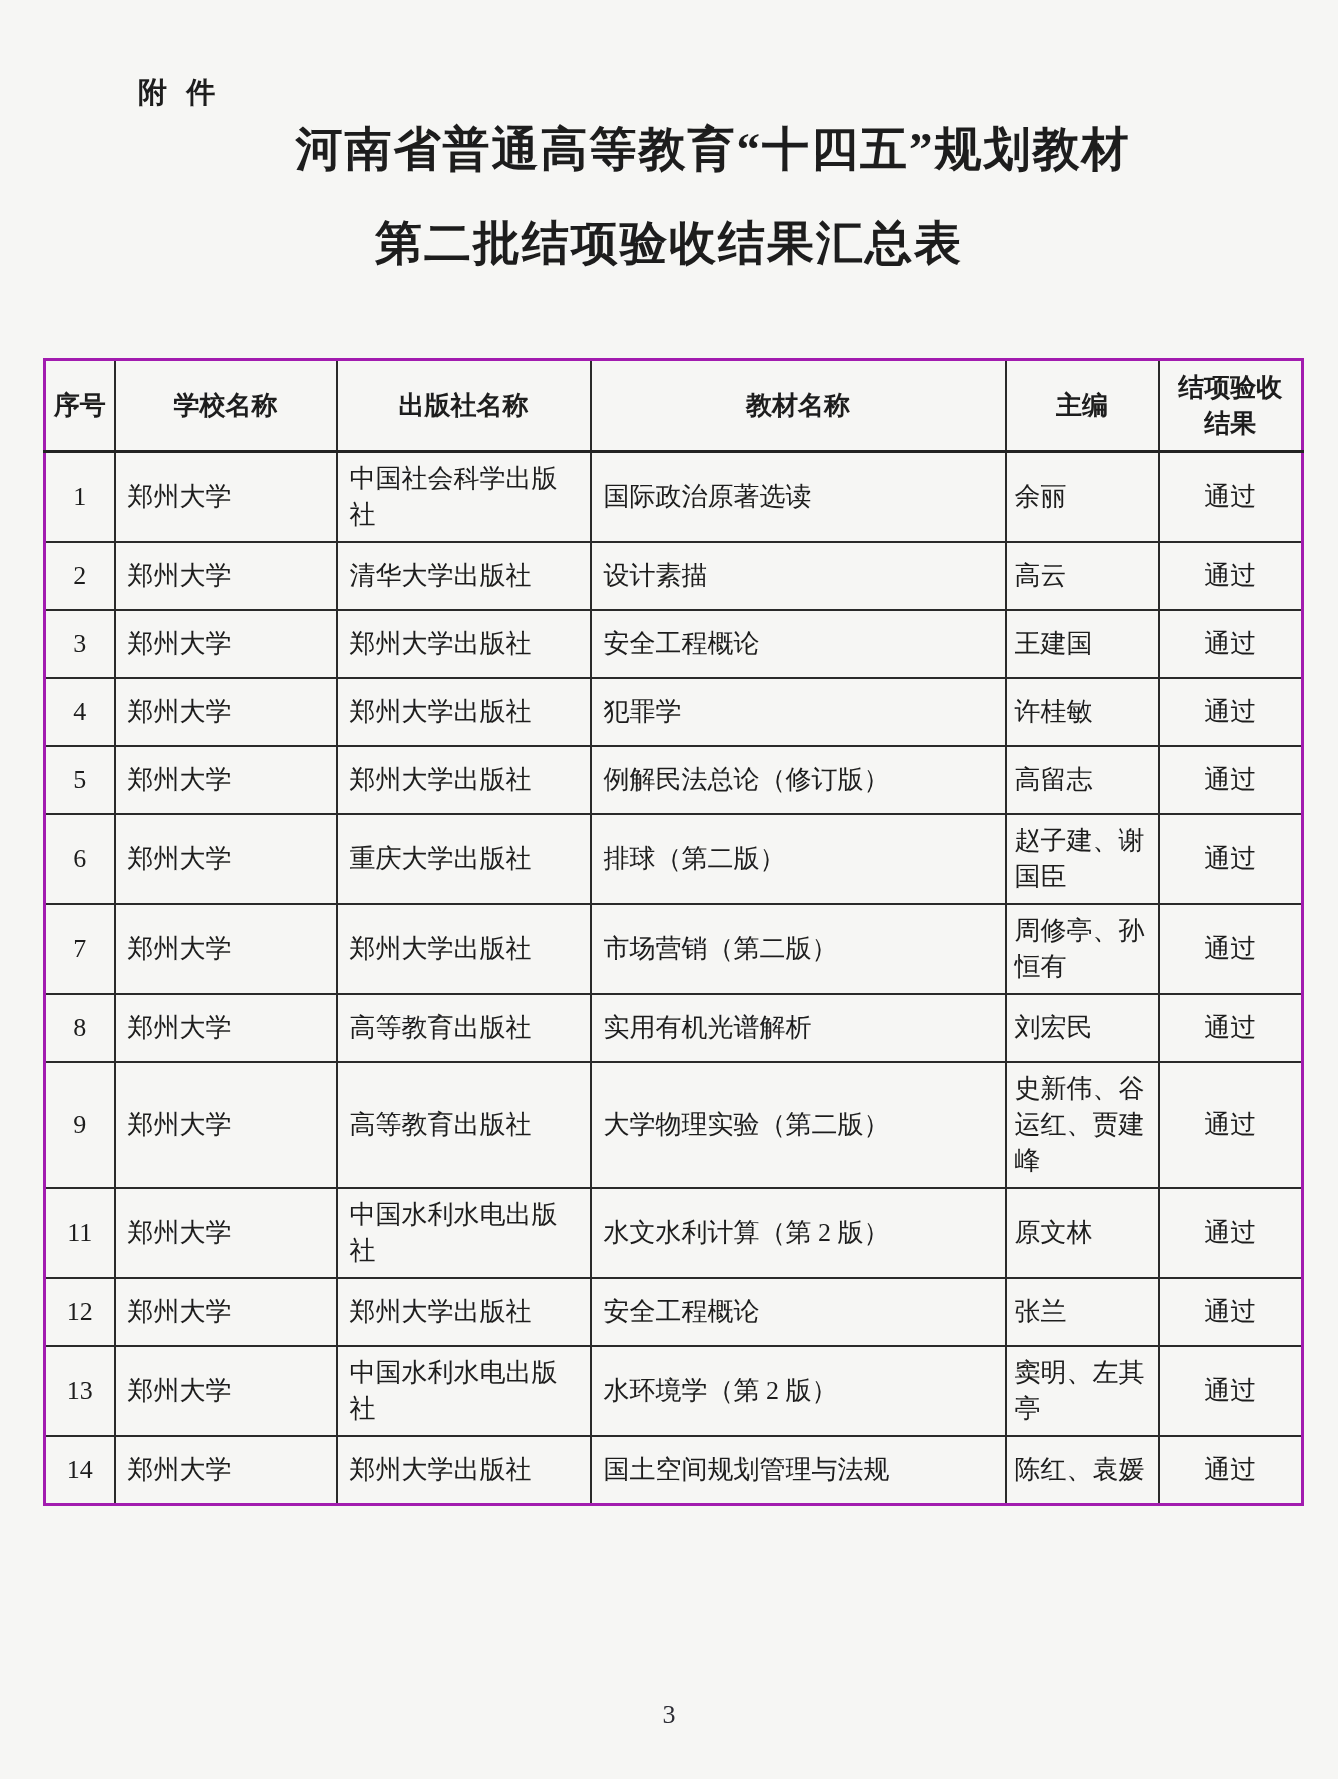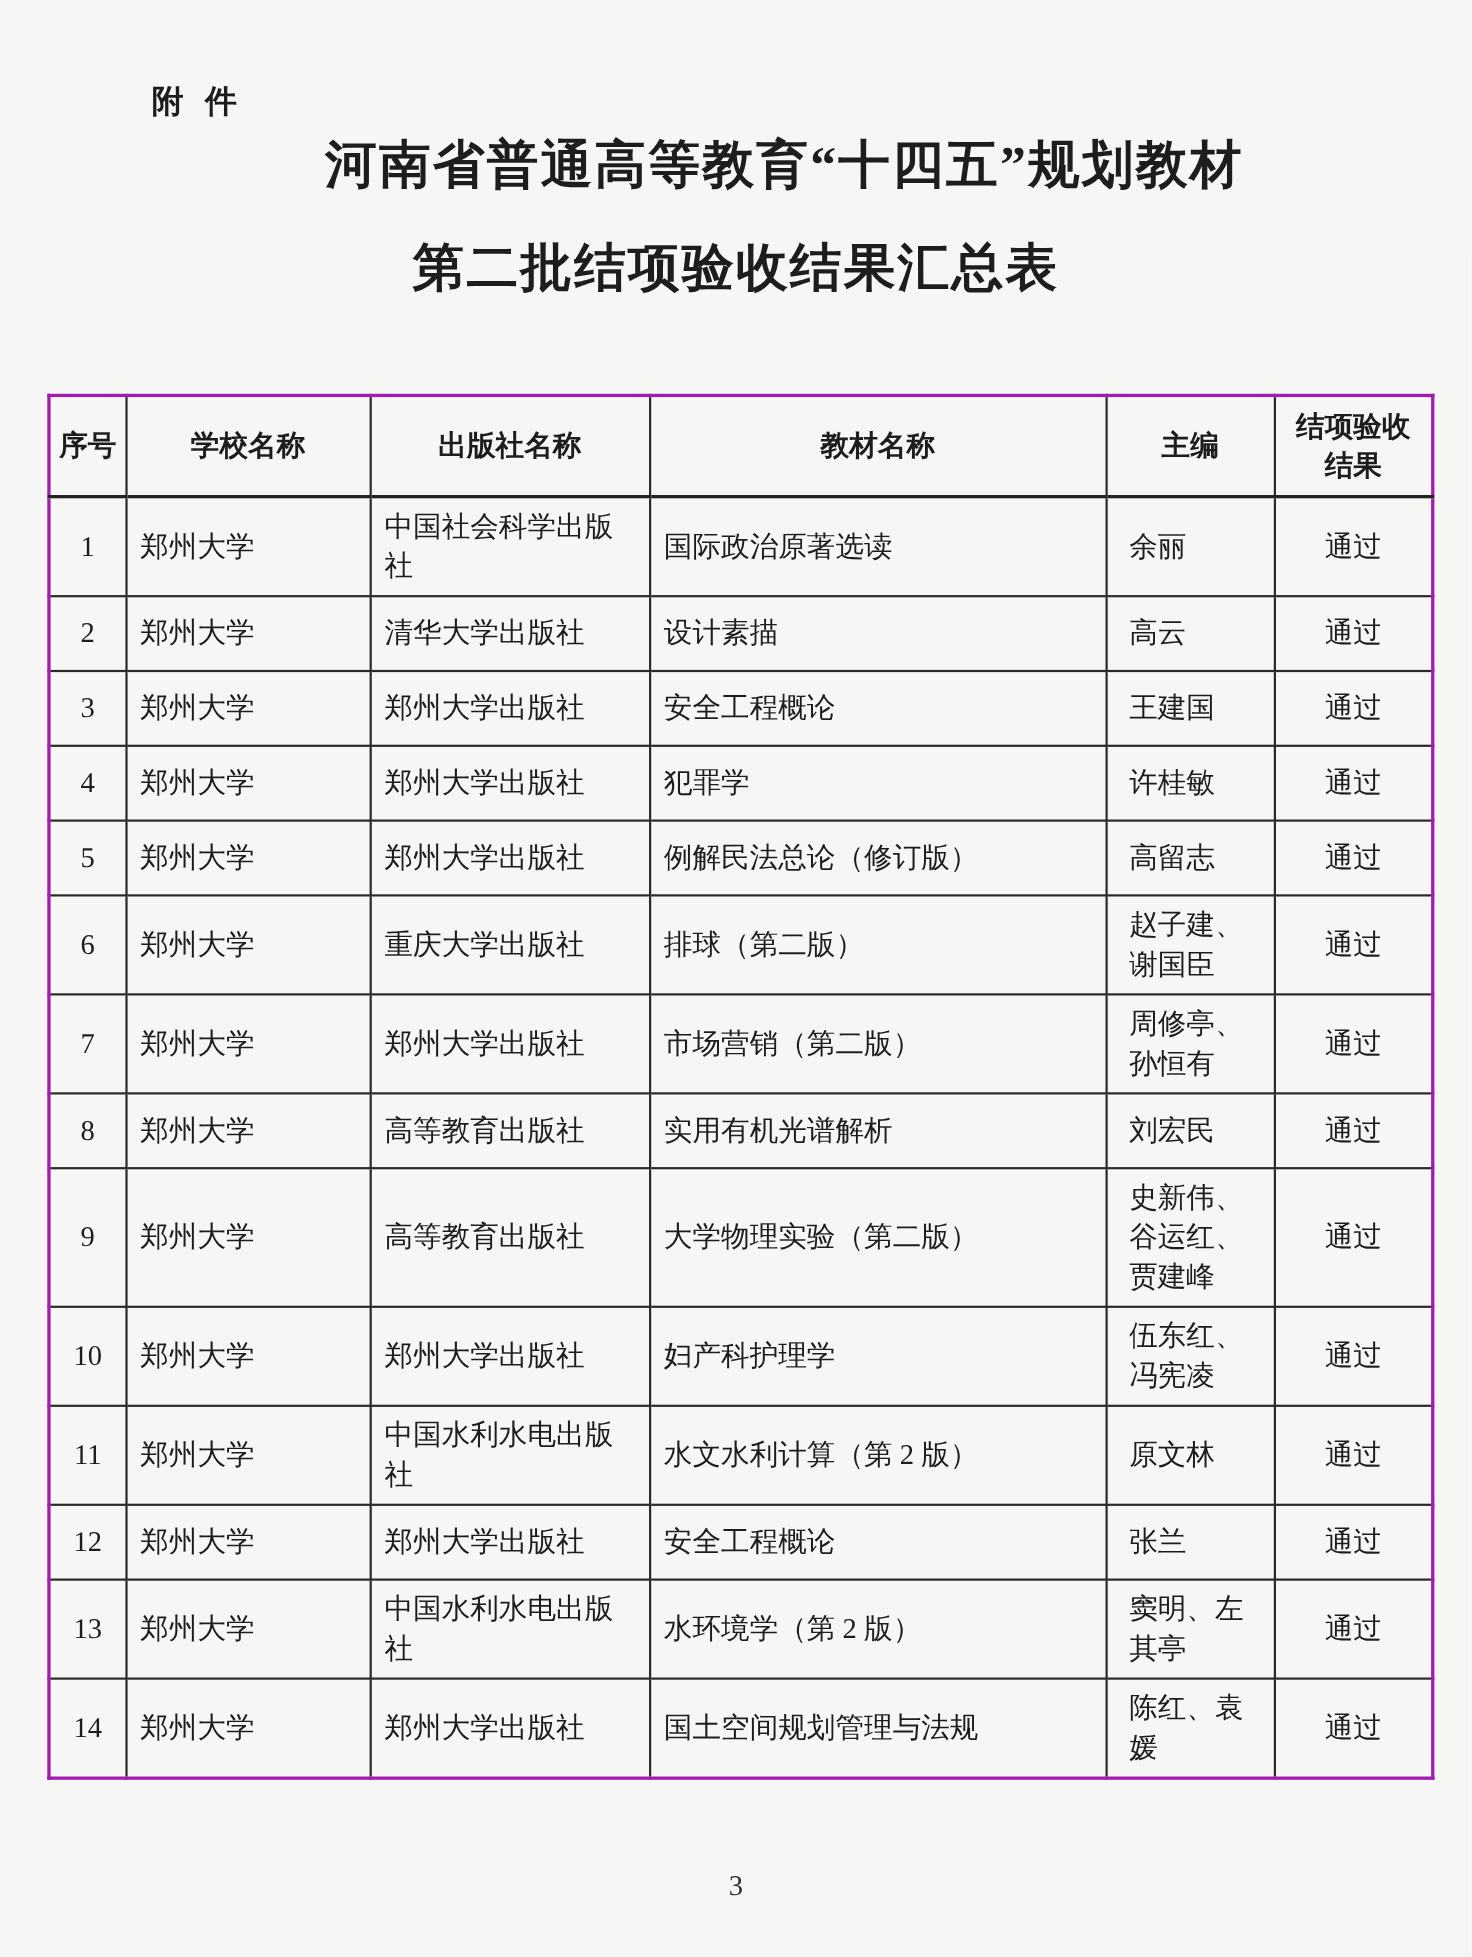--- a/index.html
+++ b/index.html
@@ -38,21 +38,21 @@
     padding:8px 12px;
     word-break:break-all;
     overflow-wrap:break-word;
   }
   thead tr { height:92px; }
   th { font-weight:bold; text-align:center; padding:8px 6px;
        border-bottom:3px solid #232323; }
   tbody tr { height:68px; }
   td.no, td.result { text-align:center; padding:8px 4px; }
   td.school, td.pub, td.book, td.editor { text-align:left; }
-  td.editor { padding:8px 20px; }
+  td.editor { padding:8px 8px; }
   .pagenum {
     position:absolute; top:1700px; left:0; width:100%;
     text-align:center; font-size:26px; color:#2c2c34;
   }
 </style>
 </head>
 <body>
 
 <div class="page">
 
@@ -147,28 +147,20 @@
       </tr>
       <tr>
         <td class="no">9</td>
         <td class="school">郑州大学</td>
         <td class="pub">高等教育出版社</td>
         <td class="book">大学物理实验（第二版）</td>
         <td class="editor">史新伟、谷运红、贾建峰</td>
         <td class="result">通过</td>
       </tr>
       <tr>
-        <td class="no">10</td>
-        <td class="school">郑州大学</td>
-        <td class="pub">郑州大学出版社</td>
-        <td class="book">妇产科护理学</td>
-        <td class="editor">伍东红、冯宪凌</td>
-        <td class="result">通过</td>
-      </tr>
-      <tr>
         <td class="no">11</td>
         <td class="school">郑州大学</td>
         <td class="pub">中国水利水电出版社</td>
         <td class="book">水文水利计算（第 2 版）</td>
         <td class="editor">原文林</td>
         <td class="result">通过</td>
       </tr>
       <tr>
         <td class="no">12</td>
         <td class="school">郑州大学</td>

